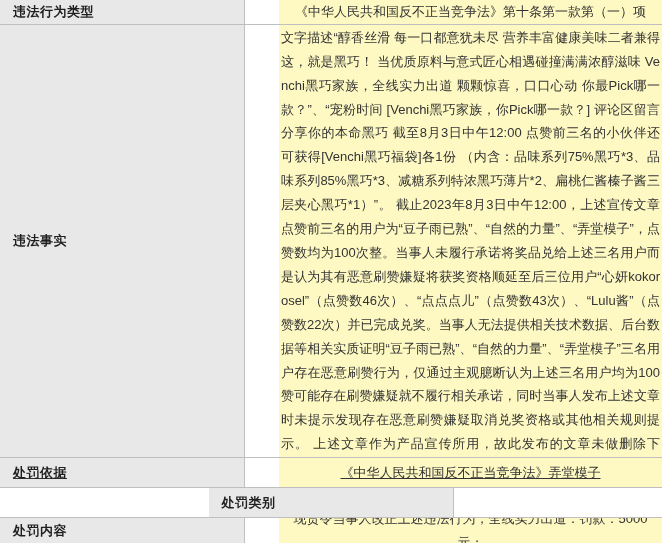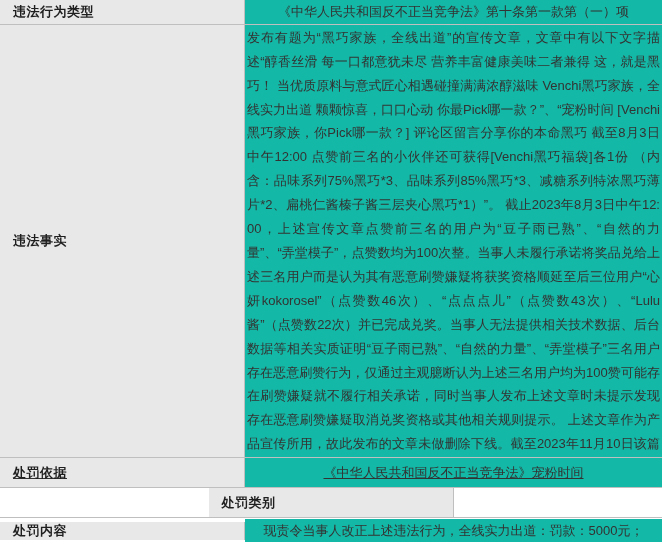--- a/index.html
+++ b/index.html
@@ -40,37 +40,38 @@
     border-right:1px solid #bfbfbf;
     display:flex;
     align-items:center;
     font-size:13px;
     font-weight:bold;
     color:#1f1f1f;
     letter-spacing:0.5px;
   }
   .cell-content{
     flex:1;
-    background:#14b8a6;
+    background:#fef9c3;
     display:flex;
     align-items:center;
     justify-content:center;
     text-align:center;
     font-size:13px;
     color:#333333;
     padding:0 2px;
     box-sizing:border-box;
     line-height:23.9px;
     overflow:hidden;
+    margin-left:34px;
   }
   .row-type{height:24px;}
   .row-facts{height:432px;}
   .row-basis{height:29px;text-decoration:underline;}
   .row-category{height:29px;justify-content:center;}
-  .row-content{min-height:25px;align-items:center;}
+  .row-content{min-height:25px;}
   .facts-paragraph{
     width:100%;
     text-align:justify;
     text-align-last:center;
     text-indent:10px;
     line-height:23.9px;
     font-size:13px;
     color:#333333;
     word-break:break-all;
   }
@@ -88,21 +89,21 @@
 
     <div class="trow row-facts">
       <div class="cell-label">违法事实</div>
       <div class="cell-content">
         <div class="facts-paragraph">经查，当事人于2023年7月27日在其微信公众号“VENCHI源自1878”上发布有题为“黑巧家族，全线出道”的宣传文章，文章中有以下文字描述“醇香丝滑 每一口都意犹未尽 营养丰富健康美味二者兼得 这，就是黑巧！ 当优质原料与意式匠心相遇碰撞满满浓醇滋味 Venchi黑巧家族，全线实力出道 颗颗惊喜，口口心动 你最Pick哪一款？”、“宠粉时间 [Venchi黑巧家族，你Pick哪一款？] 评论区留言分享你的本命黑巧 截至8月3日中午12:00 点赞前三名的小伙伴还可获得[Venchi黑巧福袋]各1份 （内含：品味系列75%黑巧*3、品味系列85%黑巧*3、减糖系列特浓黑巧薄片*2、扁桃仁酱榛子酱三层夹心黑巧*1）”。 截止2023年8月3日中午12:00，上述宣传文章点赞前三名的用户为“豆子雨已熟”、“自然的力量”、“弄堂模子”，点赞数均为100次整。当事人未履行承诺将奖品兑给上述三名用户而是认为其有恶意刷赞嫌疑将获奖资格顺延至后三位用户“心妍kokorosel”（点赞数46次）、“点点点儿”（点赞数43次）、“Lulu酱”（点赞数22次）并已完成兑奖。当事人无法提供相关技术数据、后台数据等相关实质证明“豆子雨已熟”、“自然的力量”、“弄堂模子”三名用户存在恶意刷赞行为，仅通过主观臆断认为上述三名用户均为100赞可能存在刷赞嫌疑就不履行相关承诺，同时当事人发布上述文章时未提示发现存在恶意刷赞嫌疑取消兑奖资格或其他相关规则提示。 上述文章作为产品宣传所用，故此发布的文章未做删除下线。截至2023年11月10日该篇文章的阅读量为6431次，在看1次，评论96条，点赞53次。</div>
       </div>
     </div>
 
     <div class="trow row-basis">
       <div class="cell-label">处罚依据</div>
-      <div class="cell-content">《中华人民共和国反不正当竞争法》宠粉时间</div>
+      <div class="cell-content">《中华人民共和国反不正当竞争法》弄堂模子</div>
     </div>
 
     <div class="trow row-category">
       <div class="cell-label">处罚类别</div>
     </div>
 
     <div class="trow row-content">
       <div class="cell-label">处罚内容</div>
       <div class="cell-content">现责令当事人改正上述违法行为，全线实力出道：罚款：5000元；</div>
     </div>

